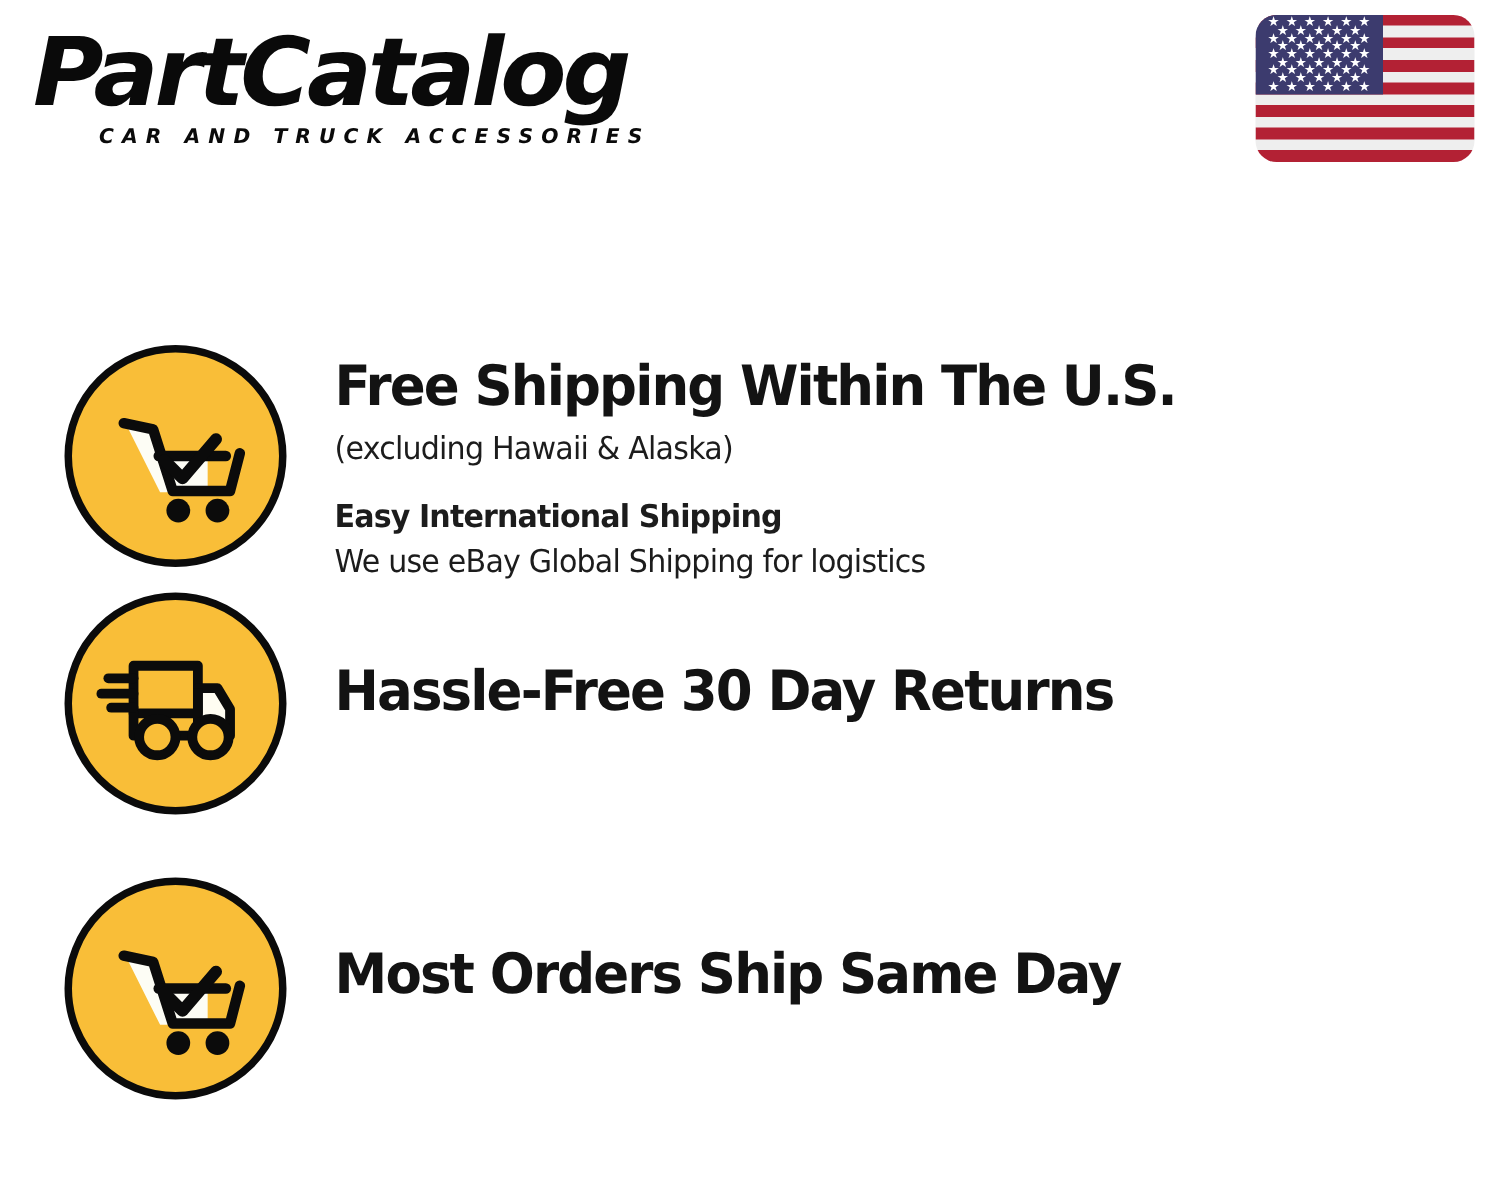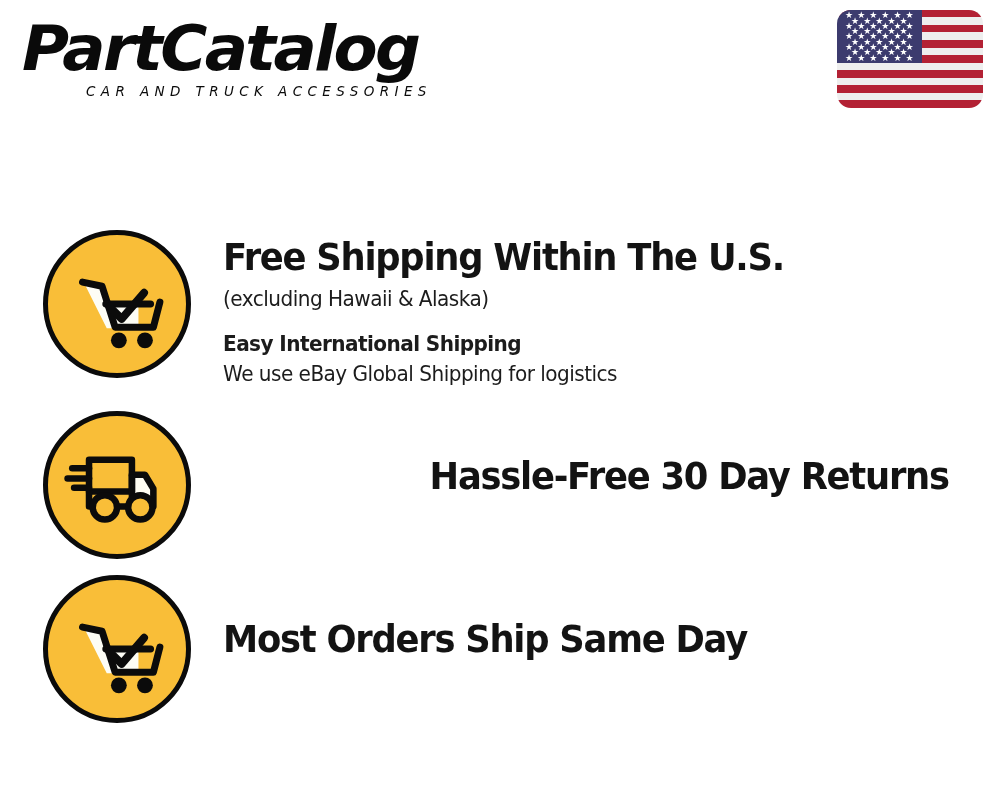--- a/index.html
+++ b/index.html
@@ -40,27 +40,27 @@
     font-size: 63px;
     line-height: 66px;
     letter-spacing: -2.6px;
     color: #0a0a0a;
     white-space: nowrap;
     transform: scaleX(1.02);
     transform-origin: left center;
   }
   #brand-tagline {
     font-family: "DejaVu Sans", sans-serif;
-    font-weight: 400;
+    font-weight: 700;
     font-style: italic;
     font-size: 13.5px;
     letter-spacing: 5.4px;
     color: #0a0a0a;
     white-space: nowrap;
-    margin-left: 64px;
+    margin-left: 44px;
     margin-top: 1px;
   }
 
   
   #seller-badge {
     position: absolute;
     right: 17px;
     top: 10px;
     width: 270px;
     text-align: right;
@@ -115,22 +115,22 @@
     left: 0;
     top: 175px;
     width: 1000px;
   }
   .feature-row {
     position: absolute;
     left: 0;
     width: 908px;
   }
   #feature-row-0 { top: 55px;  height: 170px; }
-  #feature-row-1 { top: 236px; height: 170px; text-align: right; }
-  #feature-row-2 { top: 400px; height: 170px; }
+  #feature-row-1 { top: 220px; height: 170px; }
+  #feature-row-2 { top: 410px; height: 170px; }
 
   .feature-badge {
     position: absolute;
     left: 43px;
     top: 0;
     width: 148px;
     height: 148px;
     border-radius: 50%;
     background: #f9be38;
     border: 5px solid #0b0b0b;

